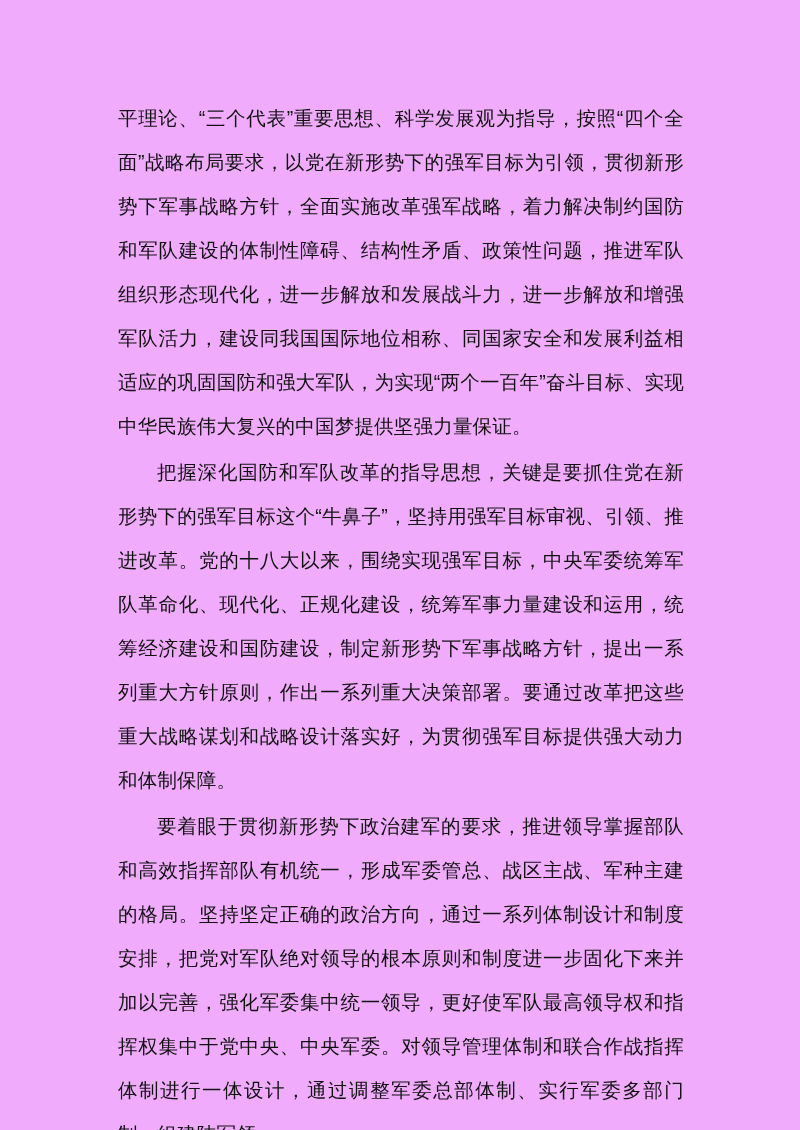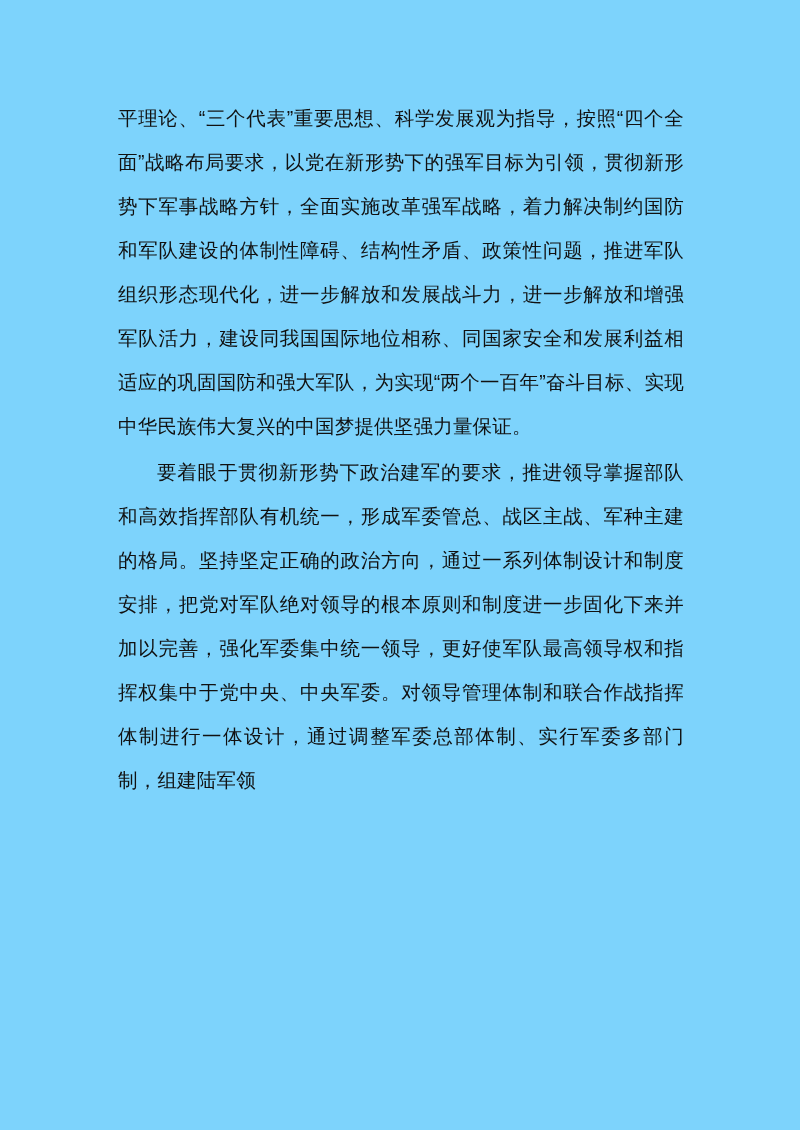--- a/index.html
+++ b/index.html
@@ -10,21 +10,21 @@
   body {
     width: 800px;
     height: 1130px;
     font-family: "Liberation Sans", "DejaVu Sans", sans-serif;
     color: #000000;
   }
   .page {
     position: relative;
     width: 800px;
     height: 1130px;
-    background: #7dd3fc;
+    background: #f0abfc;
     box-sizing: border-box;
     overflow: hidden;
   }
   .content {
     position: absolute;
     left: 118px;
     top: 96px;
     width: 566px;
   }
   .para {
@@ -42,15 +42,16 @@
   .indent {
     text-indent: 39px;
   }
 </style>
 </head>
 <body>
 
 <div class="page">
   <div class="content">
     <p class="para">平理论、“三个代表”重要思想、科学发展观为指导，按照“四个全面”战略布局要求，以党在新形势下的强军目标为引领，贯彻新形势下军事战略方针，全面实施改革强军战略，着力解决制约国防和军队建设的体制性障碍、结构性矛盾、政策性问题，推进军队组织形态现代化，进一步解放和发展战斗力，进一步解放和增强军队活力，建设同我国国际地位相称、同国家安全和发展利益相适应的巩固国防和强大军队，为实现“两个一百年”奋斗目标、实现中华民族伟大复兴的中国梦提供坚强力量保证。</p>
+    <p class="para indent">把握深化国防和军队改革的指导思想，关键是要抓住党在新形势下的强军目标这个“牛鼻子”，坚持用强军目标审视、引领、推进改革。党的十八大以来，围绕实现强军目标，中央军委统筹军队革命化、现代化、正规化建设，统筹军事力量建设和运用，统筹经济建设和国防建设，制定新形势下军事战略方针，提出一系列重大方针原则，作出一系列重大决策部署。要通过改革把这些重大战略谋划和战略设计落实好，为贯彻强军目标提供强大动力和体制保障。</p>
     <p class="para indent">要着眼于贯彻新形势下政治建军的要求，推进领导掌握部队和高效指挥部队有机统一，形成军委管总、战区主战、军种主建的格局。坚持坚定正确的政治方向，通过一系列体制设计和制度安排，把党对军队绝对领导的根本原则和制度进一步固化下来并加以完善，强化军委集中统一领导，更好使军队最高领导权和指挥权集中于党中央、中央军委。对领导管理体制和联合作战指挥体制进行一体设计，通过调整军委总部体制、实行军委多部门制，组建陆军领</p>
   </div>
 </div>
 
 </body></html>

